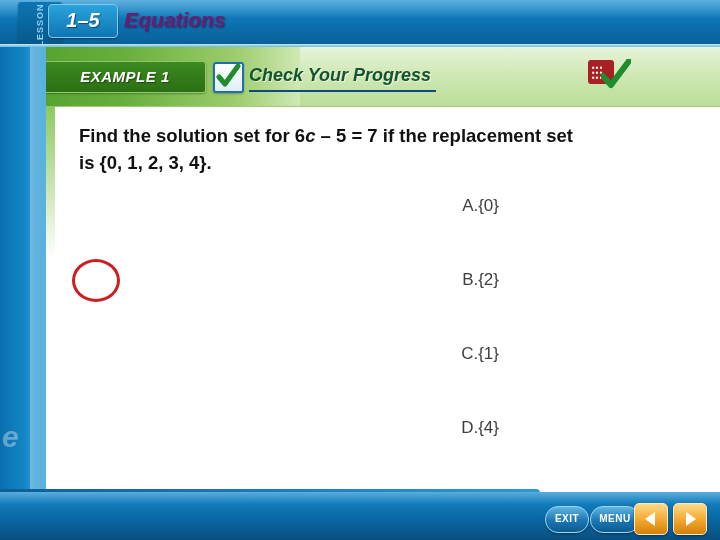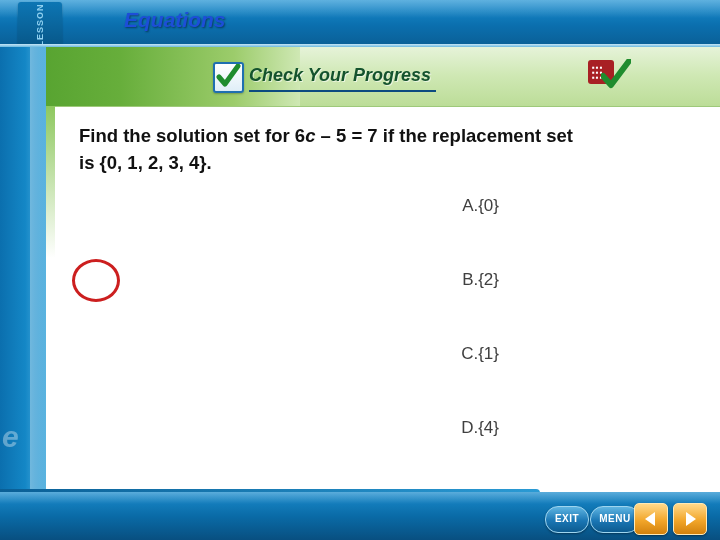--- a/index.html
+++ b/index.html
@@ -79,21 +79,21 @@
     text-align: center;
     color: #ffffff;
     font-size: 20px;
     font-weight: bold;
     font-style: italic;
     text-shadow: 1px 1px 1px rgba(0,0,0,.45);
   }
   .header-title {
     position: absolute;
     left: 124px; top: 8px;
-    color: #1d4ed8;
+    color: #701a75;
     font-size: 21px;
     font-weight: bold;
     font-style: italic;
     text-shadow: 1px 1px 2px rgba(0,0,0,.45);
   }
 
   
   .green-band {
     position: absolute;
     left: 0; top: 47px;
@@ -327,27 +327,33 @@
 
 <div class="slide">
 
   <div class="header-band"></div>
   <div class="header-band-hi"></div>
 
   <div class="lesson-tab">
     <span>LESSON</span>
   </div>
 
+  <div class="lesson-number">
+    <span>1–5</span>
+  </div>
 
   <div class="header-title">Equations</div>
   <div class="header-underline"></div>
 
   <div class="green-band"></div>
   <div class="green-band-left"></div>
 
+  <div class="example-badge">
+    <span>EXAMPLE 1</span>
+  </div>
 
   <div class="check-box-icon">
     <svg width="25" height="25" viewBox="0 0 25 25">
       <path d="M3 13 L9 20 L22 2" stroke="#1f8c2e" stroke-width="5" fill="none" stroke-linecap="round" stroke-linejoin="round"></path>
     </svg>
   </div>
 
   <div class="cyp-title">Check Your Progress</div>
   <div class="cyp-underline"></div>
 

